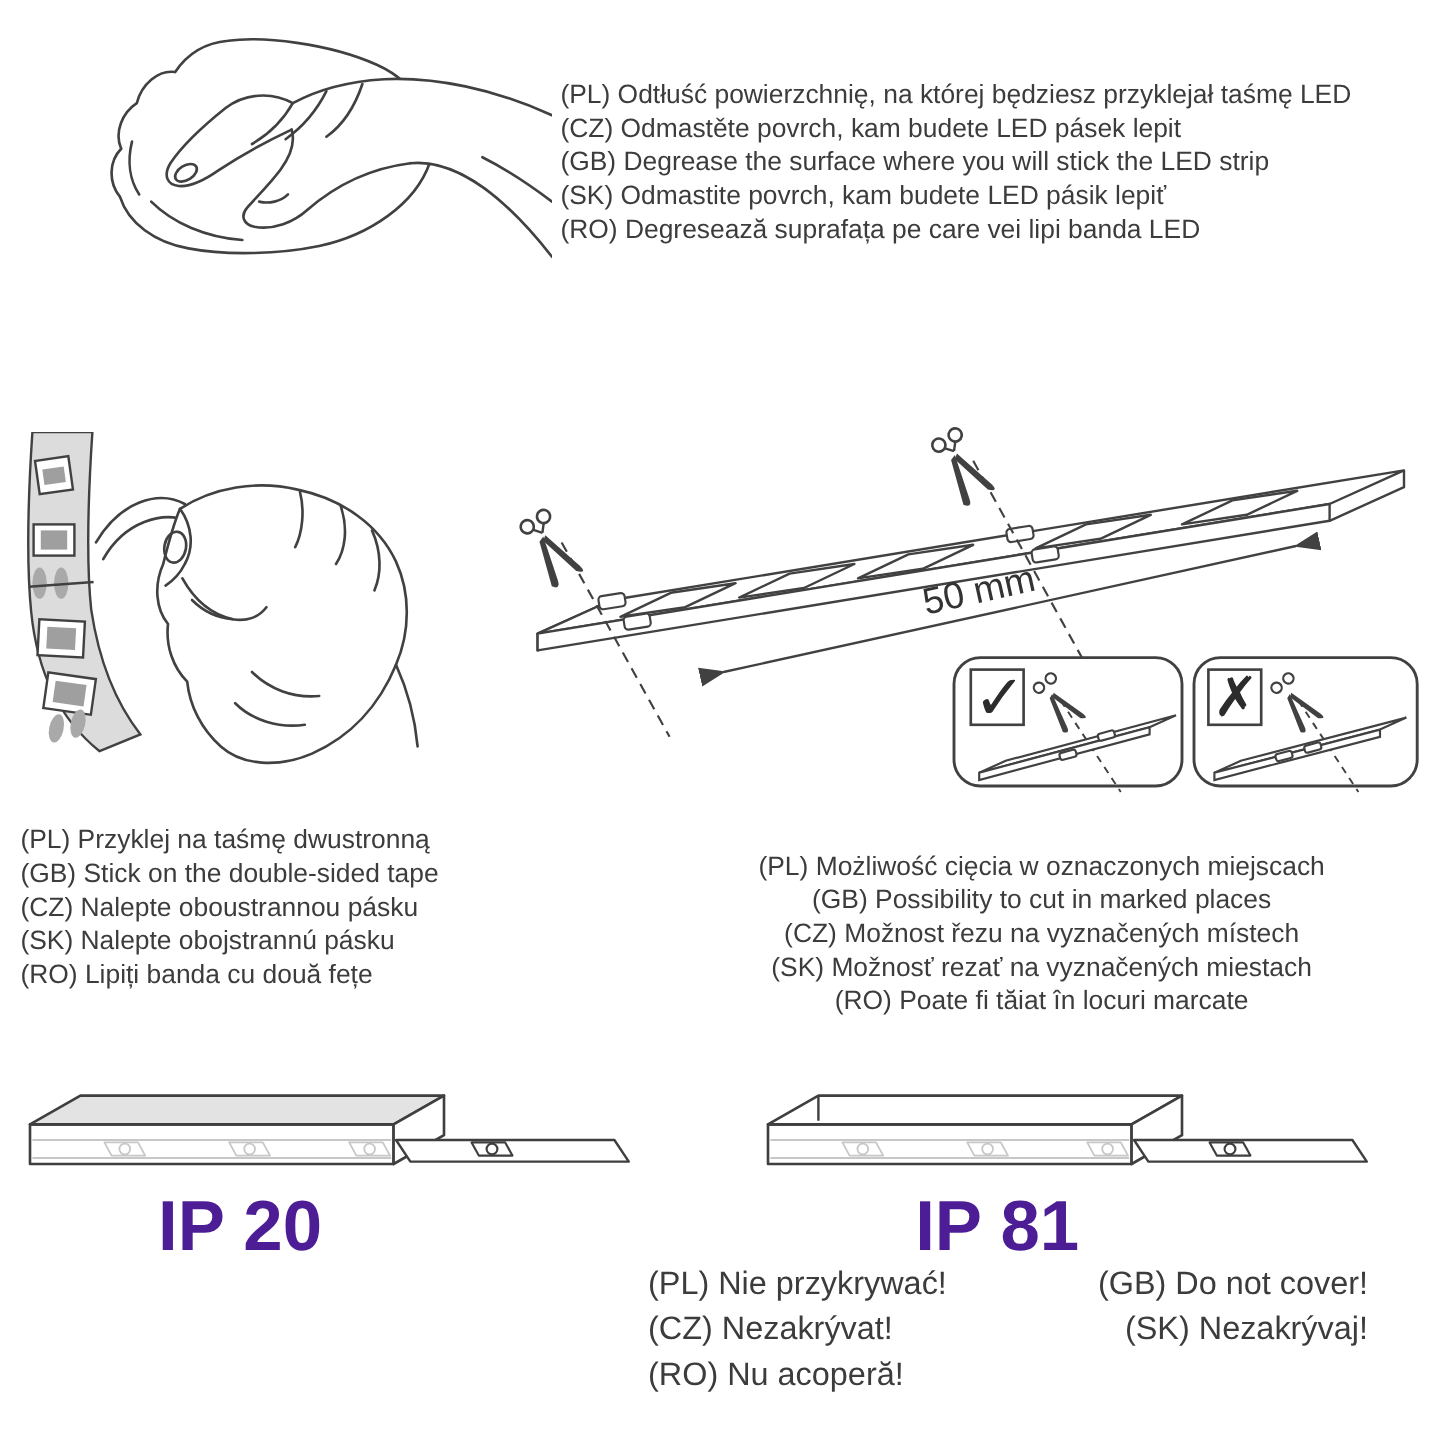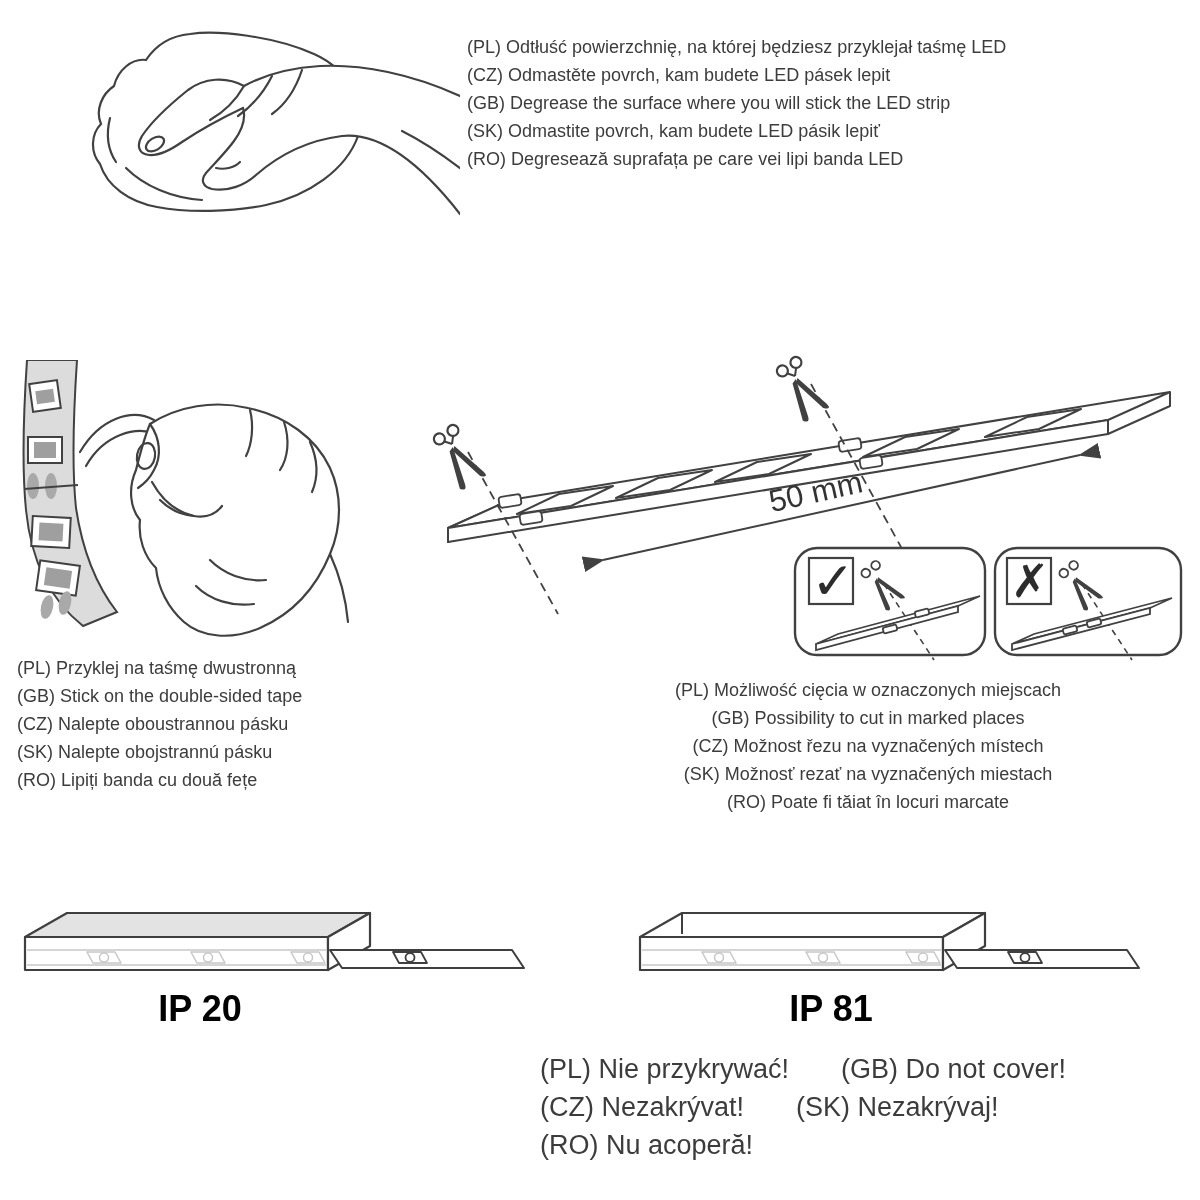--- a/index.html
+++ b/index.html
@@ -1,24 +1,24 @@
 <!DOCTYPE html>
 <html><head>
 <meta charset="utf-8">
 <style>
   html,body{margin:0;padding:0;background:#fff;}
   .page{position:relative;width:1200px;height:1200px;background:#fff;overflow:hidden;
         font-family:"Liberation Sans",sans-serif;color:#3c3c3c;}
   .ill{position:absolute;}
-  .txt{position:absolute;font-size:18px;line-height:28px;color:#3c3c3c;white-space:nowrap;}
+  .txt{position:absolute;font-size:22px;line-height:28px;color:#3c3c3c;white-space:nowrap;margin-top:32px;}
   .txt p{margin:0;}
   .txt.right{text-align:center;}
-  .ip-label{position:absolute;font-size:36px;font-weight:bold;color:#000000;text-align:center;}
+  .ip-label{position:absolute;font-size:59px;font-weight:bold;color:#4c1d95;text-align:center;}
   .warn{position:absolute;left:540px;top:1050px;width:600px;font-size:27px;line-height:38px;color:#3c3c3c;}
-  .wrow{display:flex;justify-content:flex-start;gap:52px;white-space:nowrap;}
+  .wrow{display:flex;justify-content:space-between;gap:52px;white-space:nowrap;}
   svg text{font-family:"Liberation Sans","DejaVu Sans",sans-serif;}
   .mark{font-family:"DejaVu Sans",sans-serif;font-weight:bold;fill:#2c2c2c;}
 </style>
 </head>
 <body>
 
 <div class="page">
 
   <svg class="ill" style="left:40px;top:8px" width="420" height="230" viewBox="0 0 420 230">
     <g stroke="#414141" stroke-width="2.2" fill="none" stroke-linecap="round">

